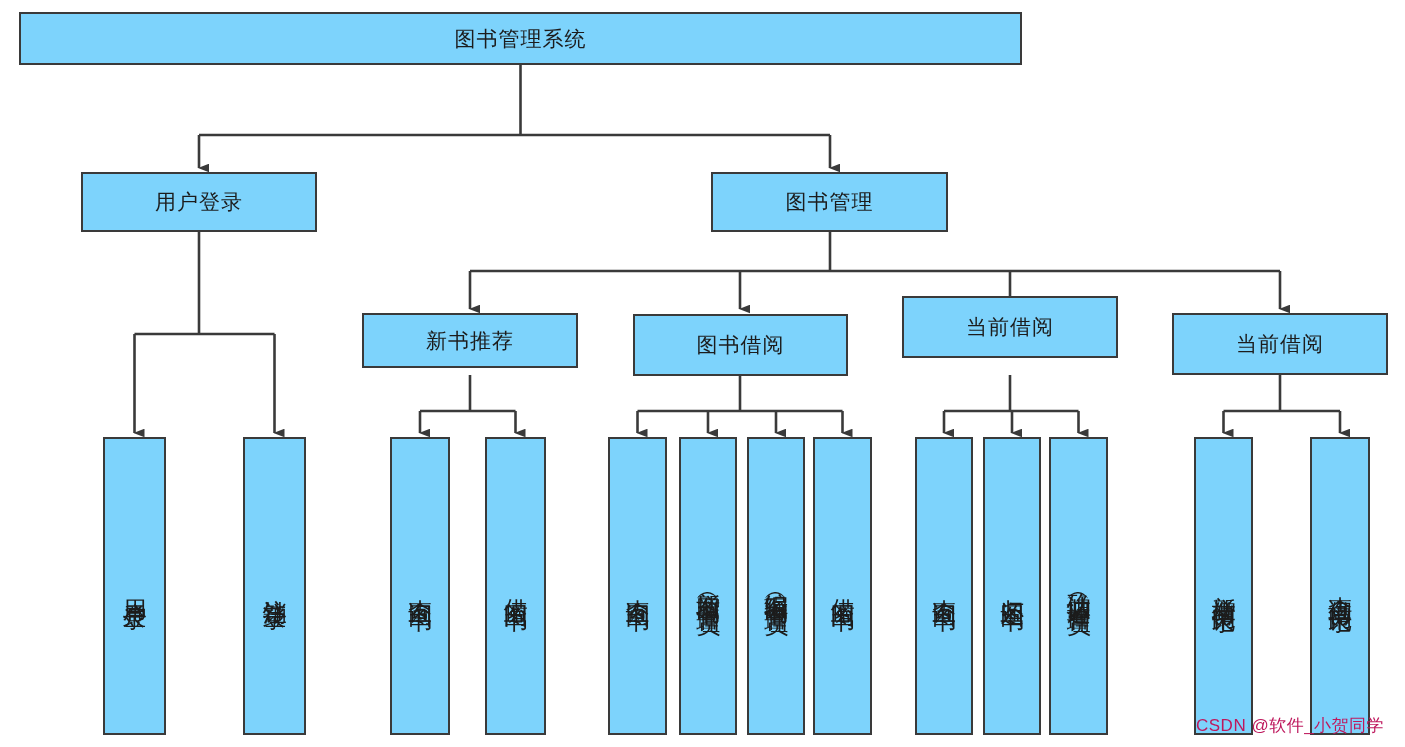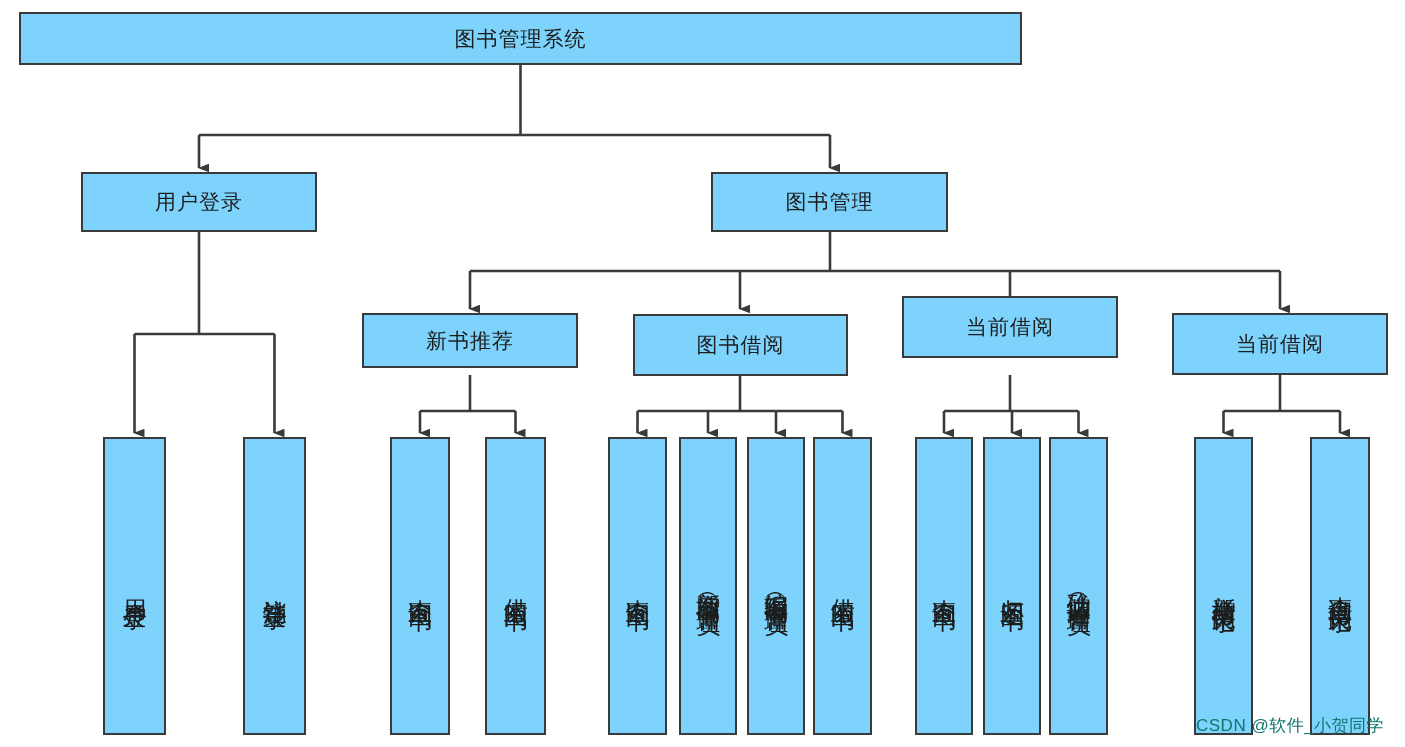--- a/index.html
+++ b/index.html
@@ -49,21 +49,21 @@
     text-orientation: upright;
     font-size: 24px;
     line-height: 1.18;
     letter-spacing: 3px;
     white-space: nowrap;
     text-align: center;
   }
   .watermark {
     position: absolute;
     font-size: 17px;
-    color: #0f766e;
+    color: #be185d;
     white-space: nowrap;
     letter-spacing: 0.5px;
   }
 </style>
 </head>
 <body>
 
 <div id="diagram-root">
 
   <svg class="edges" viewBox="0 0 1405 747" xmlns="http://www.w3.org/2000/svg">

